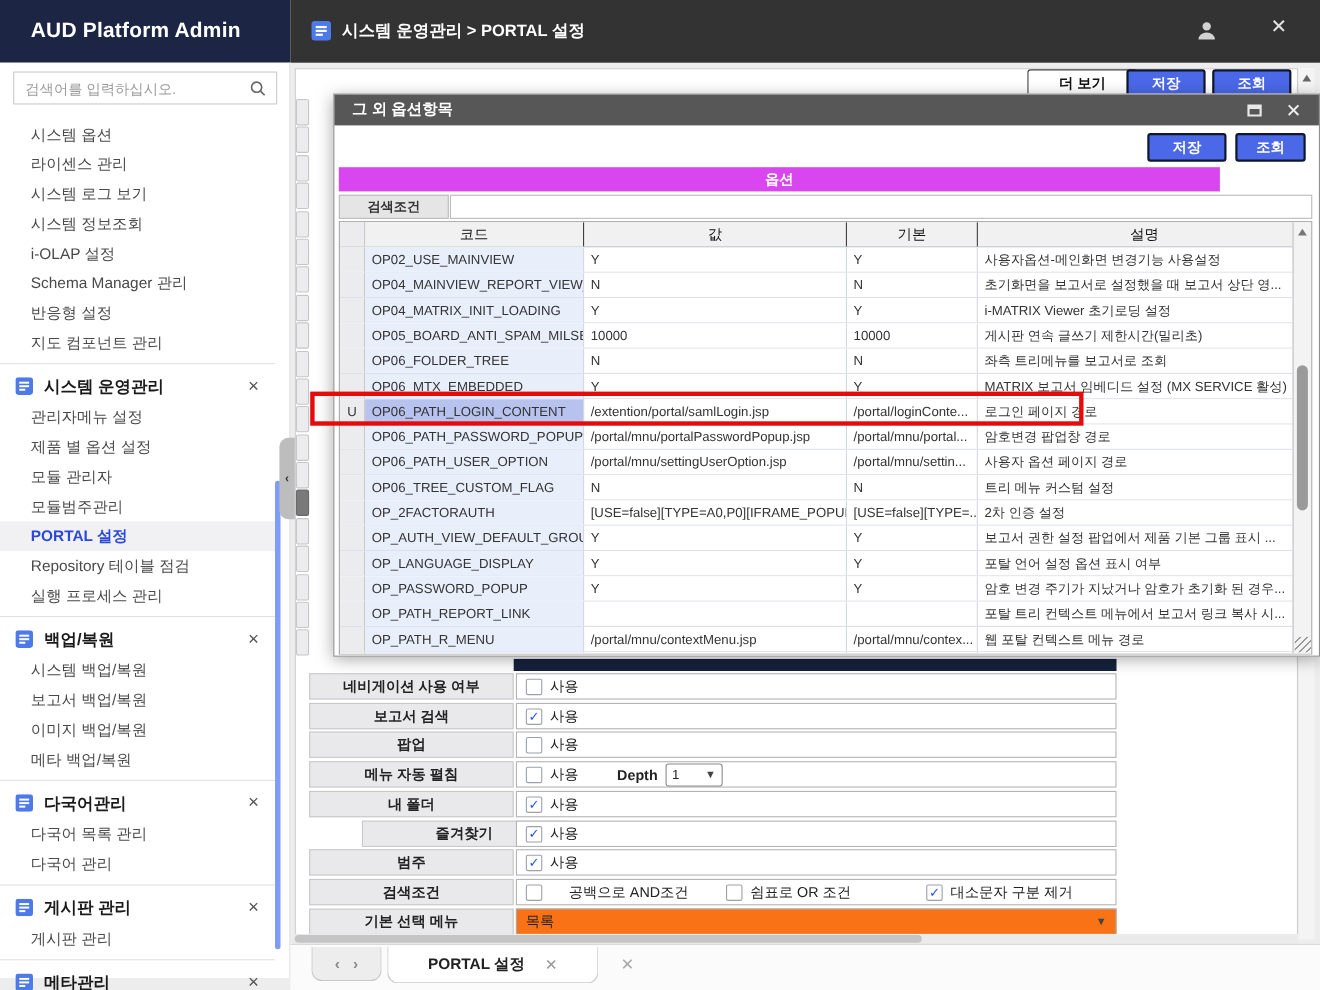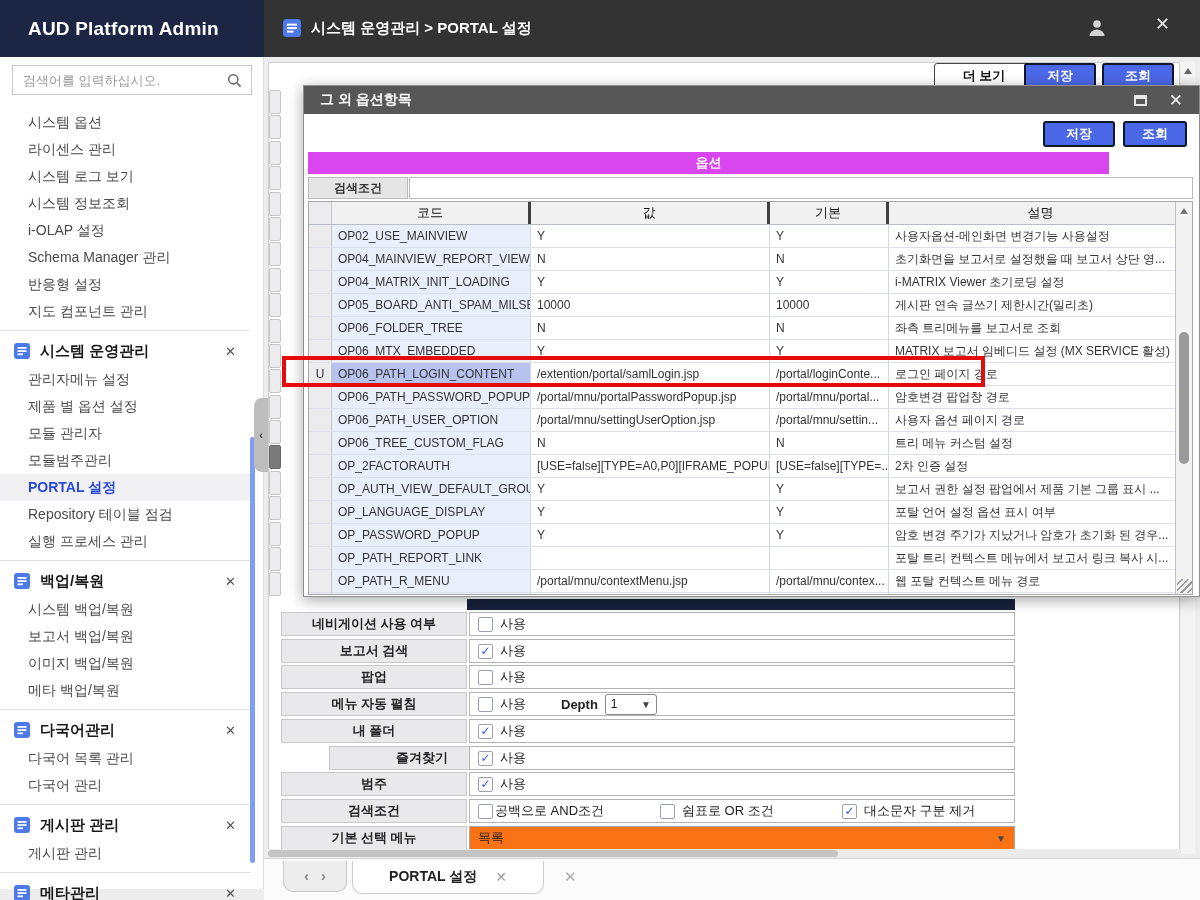--- a/index.html
+++ b/index.html
@@ -90,21 +90,21 @@
   .m-save{position:absolute;left:739px;top:7px;width:72px;height:26px;}
   .m-search{position:absolute;left:819px;top:7px;width:64px;height:26px;}
   .opt-bar{position:absolute;left:4px;top:38px;width:801px;height:22px;background:#d946ef;color:#fff;font-size:13px;font-weight:bold;
     display:flex;align-items:center;justify-content:center;}
   .flt-lbl{position:absolute;left:4px;top:63px;width:100px;height:22px;background:#e5e5e5;border:1px solid #bbb;box-sizing:border-box;
     display:flex;align-items:center;justify-content:center;font-size:12px;font-weight:bold;color:#333;}
   .flt-input{position:absolute;left:105px;top:63px;width:784px;height:22px;border:1px solid #bbb;box-sizing:border-box;outline:0;font-family:inherit;font-size:12px;padding:0 6px;}
 
   .grid{position:absolute;left:4px;top:87px;width:885px;height:394px;border:1px solid #a8a8a8;box-sizing:border-box;overflow:hidden;background:#fff;}
   .g-head{display:flex;height:23px;background:#f1f1f1;border-bottom:1px solid #b7bcc6;box-sizing:border-box;}
-  .g-head .cell{display:flex;align-items:center;justify-content:center;font-size:13px;color:#111;border-right:3px solid #404040;box-sizing:border-box;}
+  .g-head .cell{display:flex;align-items:center;justify-content:center;font-size:13px;color:#111;border-right:1px solid #404040;box-sizing:border-box;}
   .g-row{display:flex;height:23px;border-bottom:1px solid #dde0ea;box-sizing:border-box;background:#fff;}
   .g-row .cell{display:flex;align-items:center;font-size:12px;color:#333;border-right:1px solid #d4d8e2;box-sizing:border-box;
     padding:0 6px;white-space:nowrap;overflow:hidden;}
   .c-hdr{width:23px;flex:none;background:#ececee;border-right:1px solid #c6c6c6 !important;justify-content:center;padding:0 !important;color:#444;font-size:11px;}
   .c-code{width:199px;flex:none;background:#e9eefb;}
   .c-val{width:239px;flex:none;}
   .c-def{width:119px;flex:none;}
   .c-desc{flex:1;border-right:0 !important;}
   .g-row.sel .c-code{background:#b7c3ee;}
   .g-vscroll{position:absolute;right:0;top:0;width:17px;height:392px;background:#f3f3f3;border-left:1px solid #c0c0c0;box-sizing:border-box;}
@@ -327,21 +327,21 @@
       </div>
       <div class="form-row-label" style="top: 772px;">범주</div>
       <div class="form-row-value" style="top: 772px;">
         <span style="display: inline-flex; align-items: center; gap: 7px;">
           <span class="cb on"></span>
           <span class="cb-lbl">사용</span>
         </span>
       </div>
       <div class="form-row-label" style="top: 799px;">검색조건</div>
       <div class="form-row-value" style="top: 799px;">
-        <span style="display: inline-flex; align-items: center; gap: 2px; position: absolute; left: 8px;">
+        <span style="display: inline-flex; align-items: center; gap: 24px; position: absolute; left: 8px;">
           <span class="cb"></span>
           <span class="cb-lbl">공백으로 AND조건</span>
         </span>
         <span style="display: inline-flex; align-items: center; gap: 7px; position: absolute; left: 190px;">
           <span class="cb"></span>
           <span class="cb-lbl">쉼표로 OR 조건</span>
         </span>
         <span style="display: inline-flex; align-items: center; gap: 7px; position: absolute; left: 372px;">
           <span class="cb on"></span>
           <span class="cb-lbl">대소문자 구분 제거</span>

